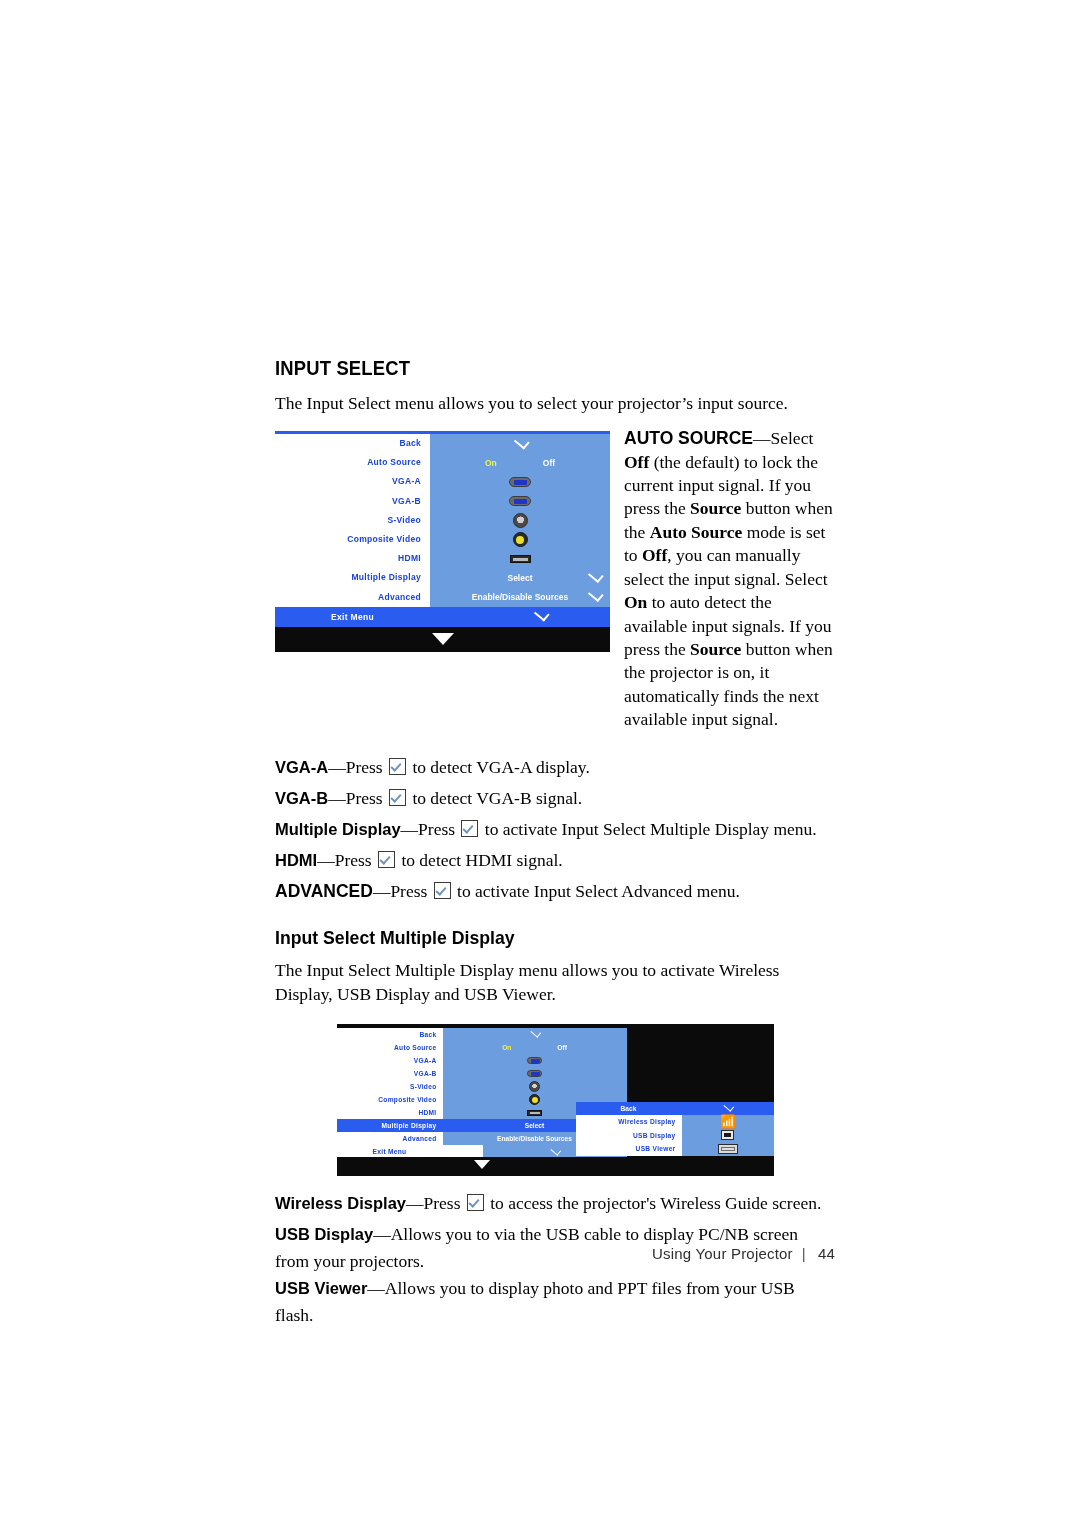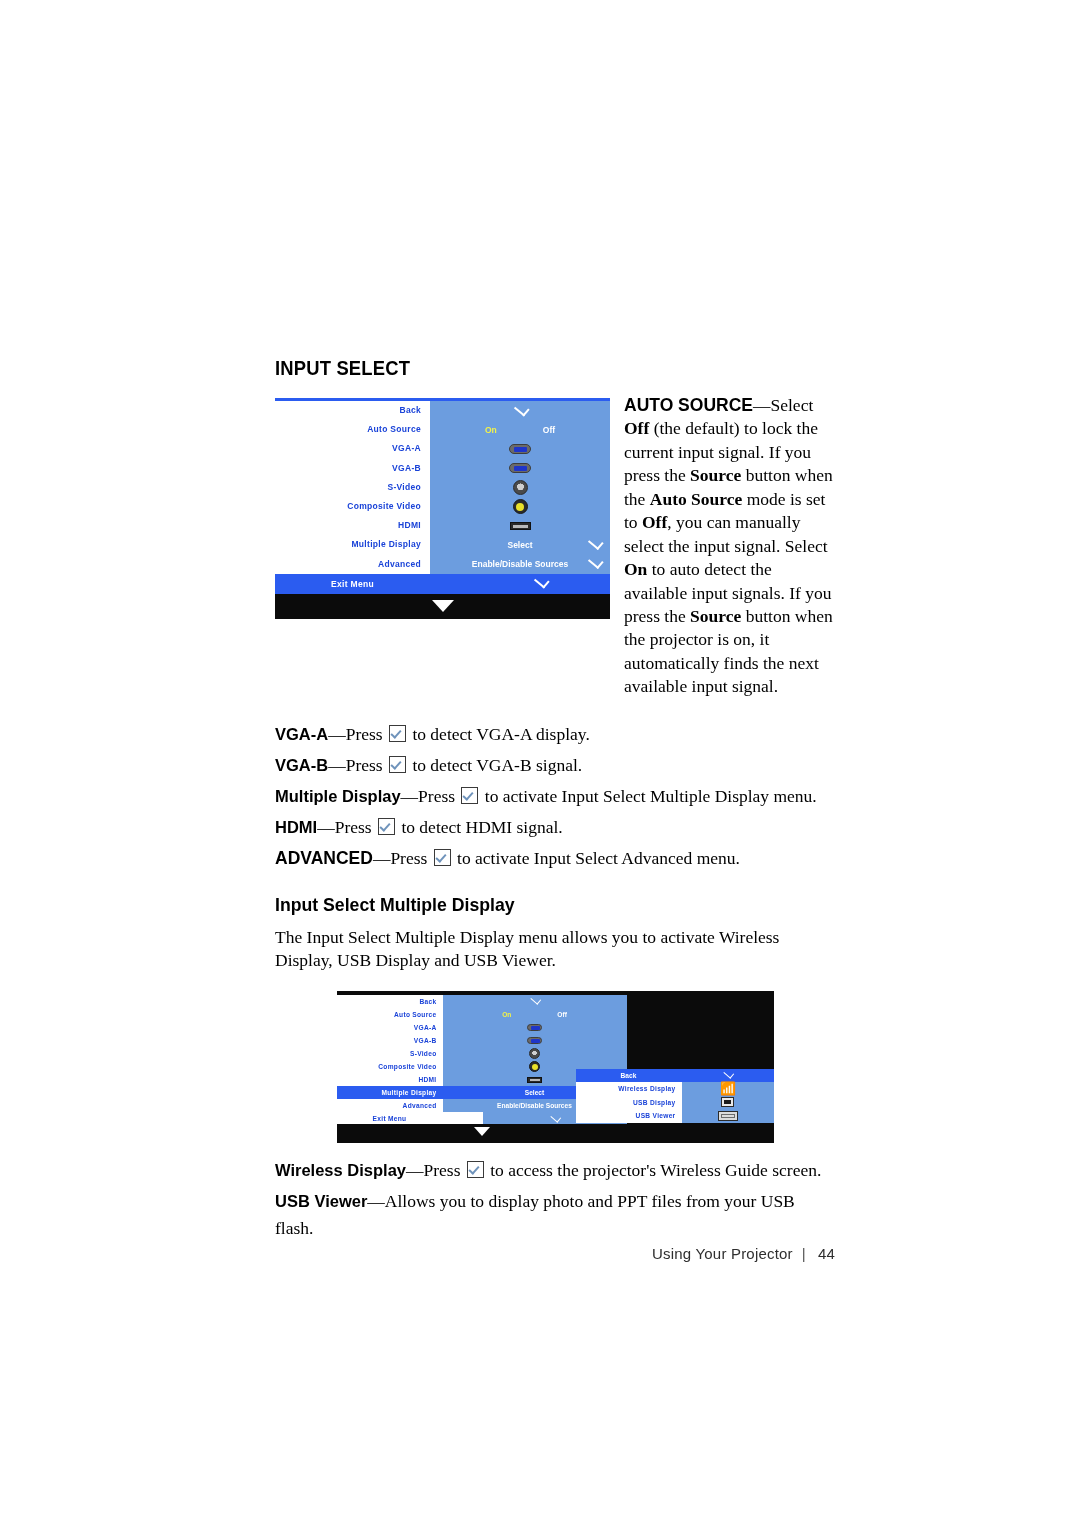--- a/index.html
+++ b/index.html
@@ -386,20 +386,21 @@
   .page-footer .sep { padding: 0 9px; color:#555; }
   .page-footer .pg { padding-left: 3px; }
 </style>
 </head>
 <body>
 
 <div class="page">
   <div class="content">
 
     <h1 class="section-title">INPUT SELECT</h1>
+    <p class="body-text">The Input Select menu allows you to select your projector’s input source.</p>
 
     <div style="display:flex; align-items:flex-start; gap:14px;">
 
       <div class="osd osd1">
         <div class="rows" id="osd1-rows">
             <div class="osd-row">
               <div class="lbl">Back</div>
               <div class="val">
                 <span class="osd-check"></span>
               </div>
@@ -581,20 +582,21 @@
                   <span class="ic ic-usbview"></span>
                 </div>
               </div>
             </div>
         </div>
       </div>
     </div>
 
     <div id="bottom-term-list" style="margin-top:14px;">
         <p class="term-line"><span class="term">Wireless Display</span><span>—</span><span>Press </span><span class="chk-box"></span><span> to access the projector's Wireless Guide screen.</span></p>
+        <p class="term-line" style="margin-bottom: 0px;"><span class="term">USB Display</span><span>—</span><span>Allows you to via the USB cable to display PC/NB screen from your projectors.</span></p>
         <p class="term-line" style="margin-bottom: 0px;"><span class="term">USB Viewer</span><span>—</span><span>Allows you to display photo and PPT files from your USB flash.</span></p>
       </div>
 
   </div>
 
   <div class="page-footer">
     <span>Using Your Projector</span><span class="sep">|</span><span class="pg">44</span>
   </div>
 </div>
 

